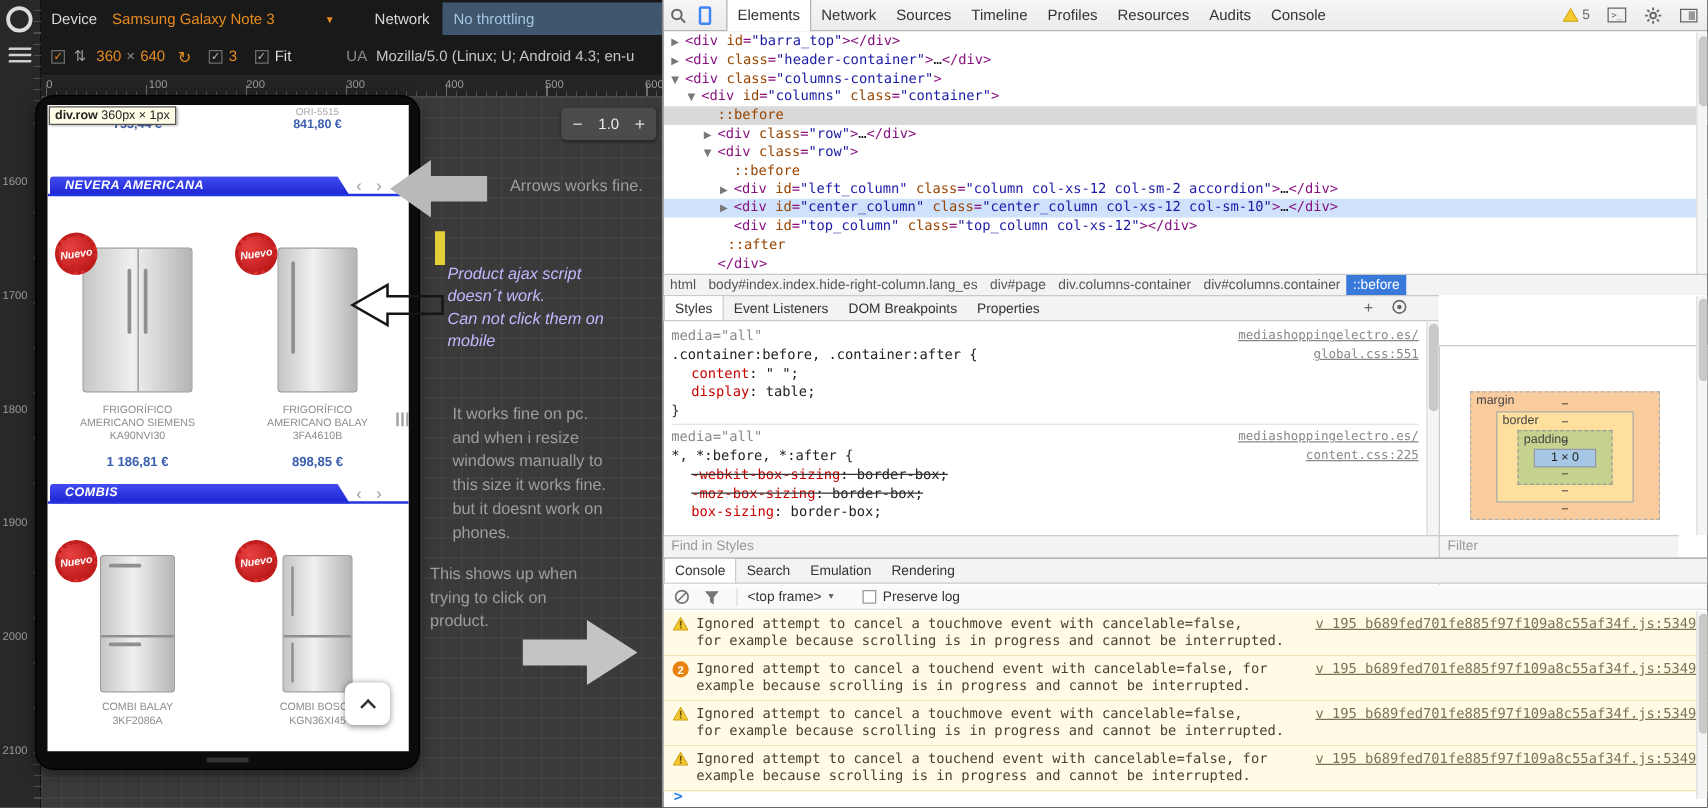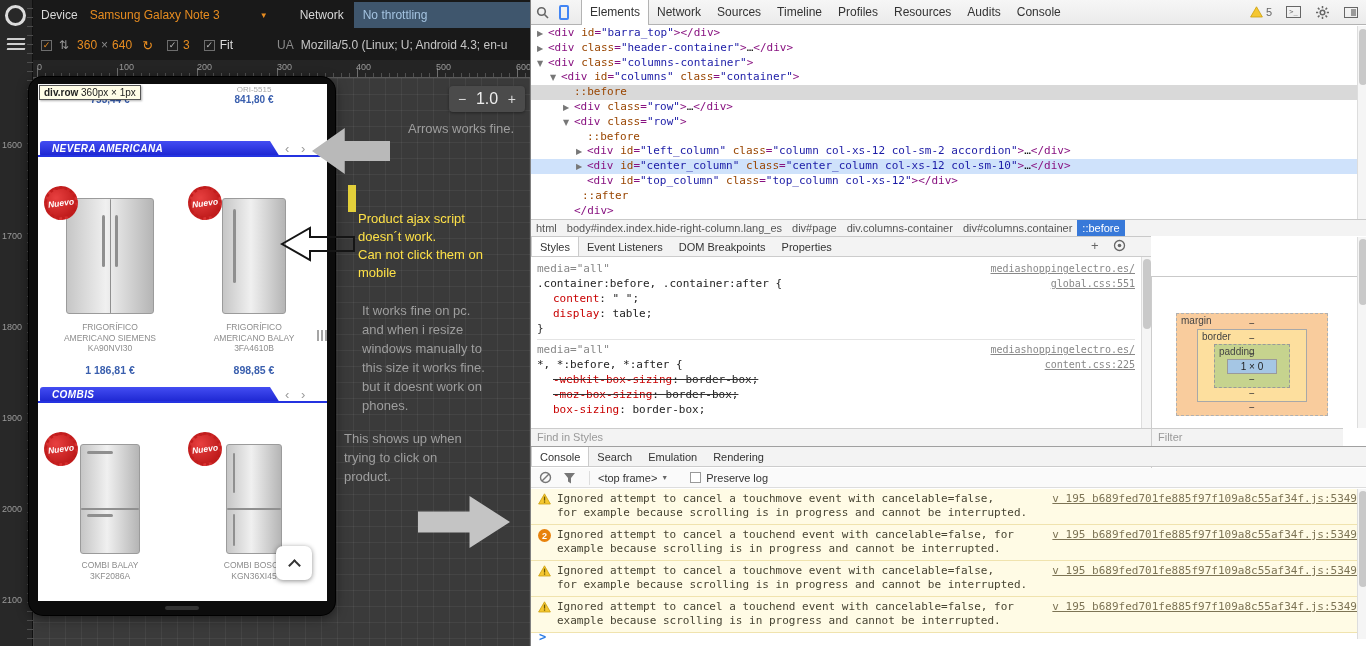--- a/index.html
+++ b/index.html
@@ -82,31 +82,31 @@
   .grip{position:absolute;left:279px;top:246px;display:flex;gap:2px;}
   .grip i{width:2px;height:11px;background:#a5a5a5;display:block;}
   .scrolltop{position:absolute;left:238px;top:462px;width:36px;height:34px;background:#fff;border-radius:7px;
     box-shadow:0 1px 5px rgba(0,0,0,.45);display:flex;align-items:center;justify-content:center;z-index:4;}
   .chev-up{width:9px;height:9px;border-top:2px solid #333;border-left:2px solid #333;transform:rotate(45deg);margin-top:4px;}
 
   
   .zoomctl{position:absolute;left:449px;top:86px;width:76px;height:26px;background:#4b4b4b;border-radius:4px;
     box-shadow:0 1px 3px rgba(0,0,0,.4);display:flex;align-items:center;justify-content:space-between;
     padding:0 9px;color:#ddd;z-index:5;}
-  .zoom-val{font-size:16px;color:#eee;} .zoom-btn{font-size:14px;cursor:default;}
+  .zoom-val{font-size:12px;color:#eee;} .zoom-btn{font-size:14px;cursor:default;}
 
   
   .arrow-left{position:absolute;left:312px;top:128px;width:78px;height:46px;background:#b9b9b9;
     clip-path:polygon(0 50%,42% 0,42% 28%,100% 28%,100% 72%,42% 72%,42% 100%);z-index:5;}
   .arrow-right{position:absolute;left:418px;top:496px;width:92px;height:52px;background:#c4c4c4;
     clip-path:polygon(0 30%,56% 30%,56% 0,100% 50%,56% 100%,56% 70%,0 70%);z-index:5;}
   .arrow-outline{position:absolute;left:280px;top:224px;z-index:5;}
   .ymark{position:absolute;left:348px;top:185px;width:8px;height:27px;background:#e2cf3a;z-index:5;}
   .note{position:absolute;font-size:13px;z-index:5;}
-  .note-gray{color:#9e9e9e;} .note-dark{color:#fde047;}
+  .note-gray{color:#9e9e9e;margin-top:20px;} .note-dark{color:#c4b5fd;font-style:italic;}
 
   
   .dt{position:absolute;left:530px;top:0;width:836px;height:646px;background:#fff;border-left:1px solid #808080;font-size:12px;color:#333;}
   .topbar{position:absolute;left:0;top:0;right:0;height:25px;background:linear-gradient(#f6f6f6,#ebebeb);border-bottom:1px solid #b3b3b3;display:flex;align-items:center;}
   .tbicon{margin:0 5px;display:flex;align-items:center;}
   .devicon{width:10px;height:15px;border:2px solid #4285f4;border-radius:2px;margin:0 8px 0 5px;}
   #dt-tabs{display:flex;height:25px;margin-left:4px;}
   .tab{padding:0 8px;line-height:25px;font-size:12px;color:#333;cursor:default;}
   .tab.sel{background:#fff;border-left:1px solid #b3b3b3;border-right:1px solid #b3b3b3;}
   .tb-right{margin-left:auto;display:flex;align-items:center;gap:9px;padding-right:8px;}

